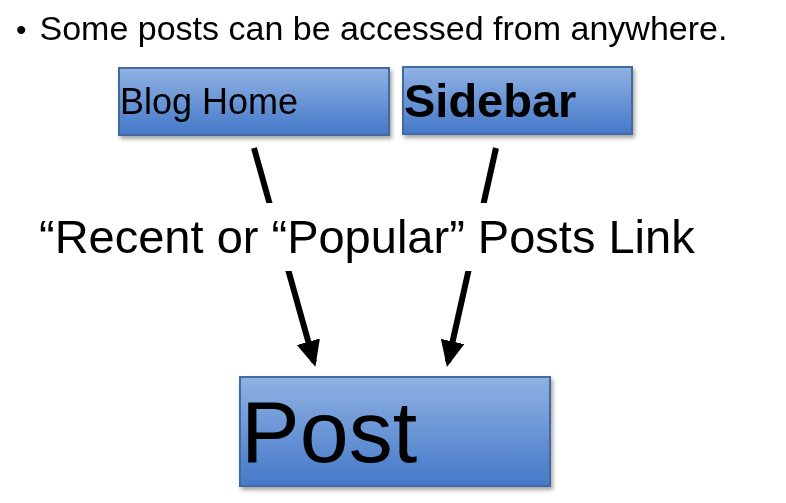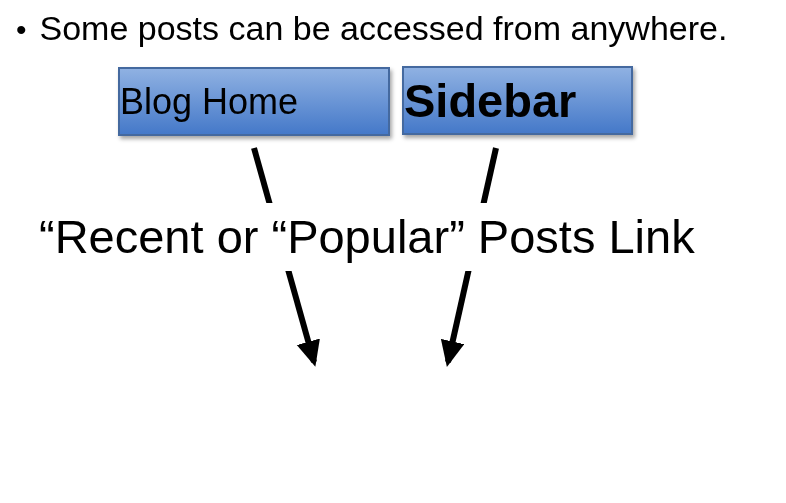--- a/index.html
+++ b/index.html
@@ -91,14 +91,17 @@
   <div class="annotation">“Recent or “Popular” Posts Link</div>
 
   <div class="node node-blog-home">
     <span>Blog Home</span>
   </div>
 
   <div class="node node-sidebar">
     <span>Sidebar</span>
   </div>
 
+  <div class="node node-post">
+    <span>Post</span>
+  </div>
 
 </div>
 
 </body></html>

